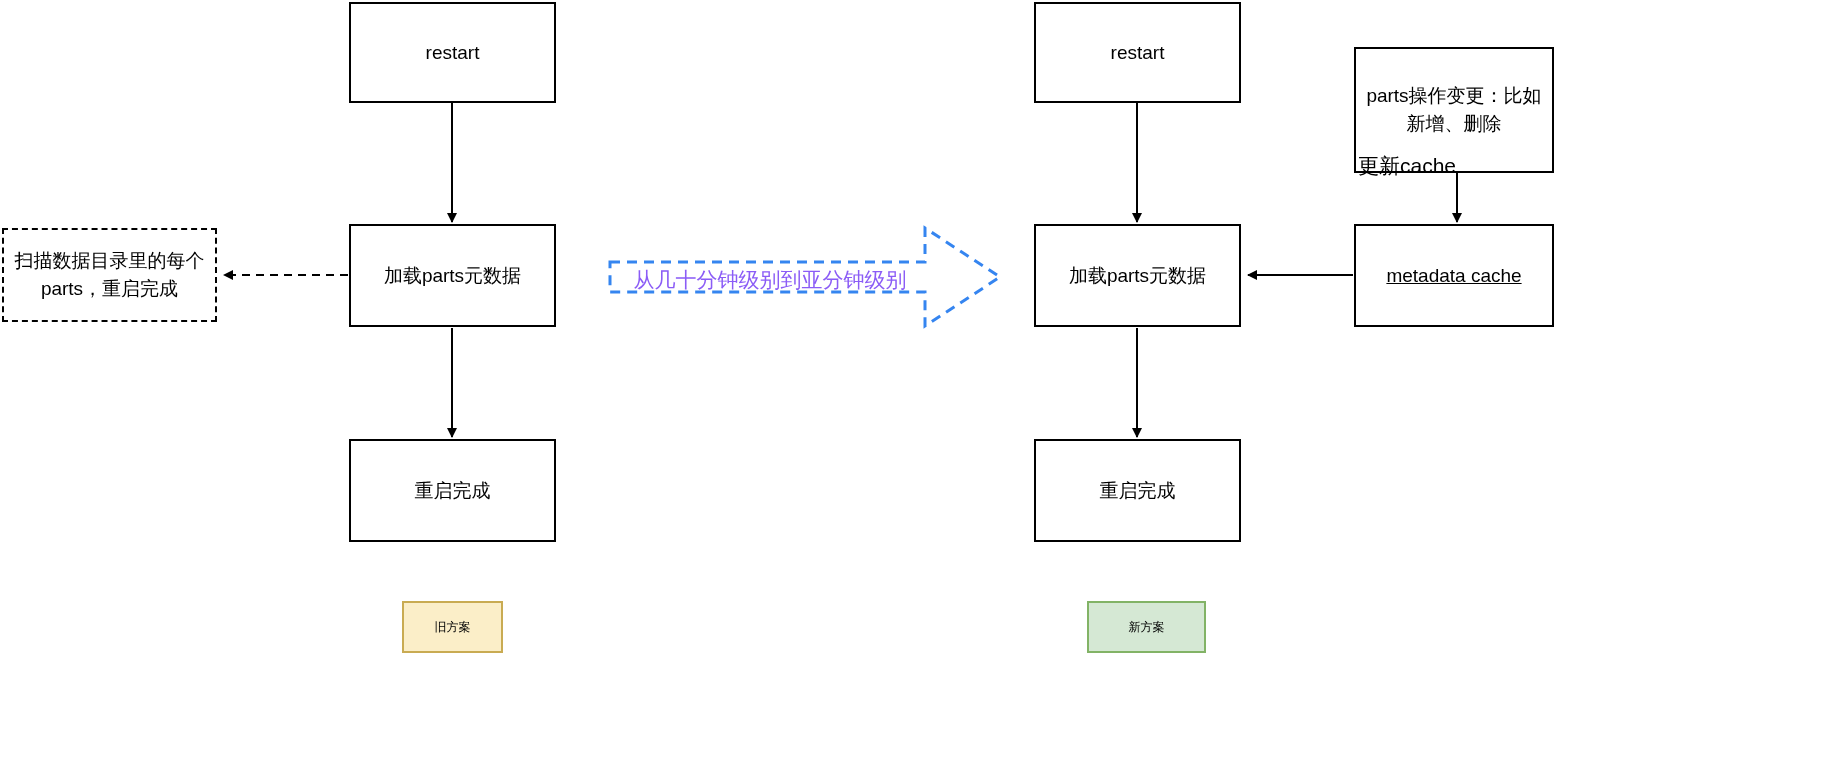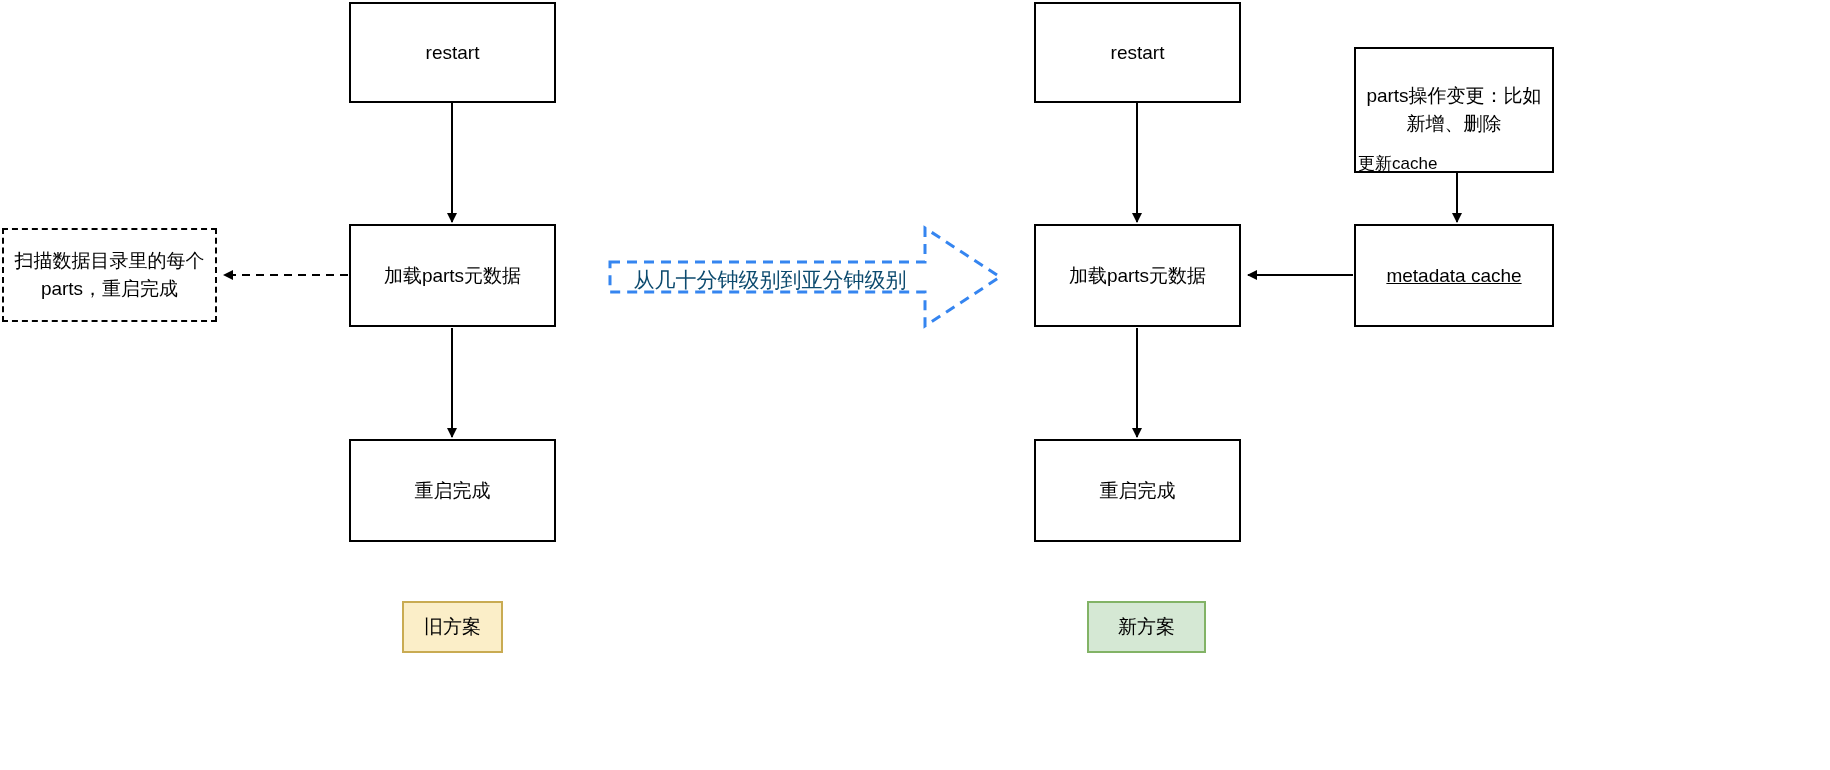--- a/index.html
+++ b/index.html
@@ -38,44 +38,44 @@
   .node.dashed {
     border: 2px dashed #000000;
   }
   .badge {
     position: absolute;
     box-sizing: border-box;
     display: flex;
     align-items: center;
     justify-content: center;
     text-align: center;
-    font-size: 19px;
+    font-size: 12px;
     border-width: 2px;
     border-style: solid;
   }
   .badge.old {
     background: #fbeec8;
     border-color: #c9ab52;
     color: #000000;
   }
   .badge.new {
     background: #d5e8d4;
     border-color: #82b366;
     color: #000000;
   }
   .edge-label {
     position: absolute;
-    font-size: 17px;
+    font-size: 21px;
     color: #000000;
     white-space: nowrap;
   }
   .big-arrow-label {
     position: absolute;
     font-size: 21px;
-    color: #0c4a6e;
+    color: #8b5cf6;
     white-space: nowrap;
     text-align: center;
   }
   svg.layer {
     position: absolute;
     left: 0;
     top: 0;
     width: 1830px;
     height: 770px;
     overflow: visible;

